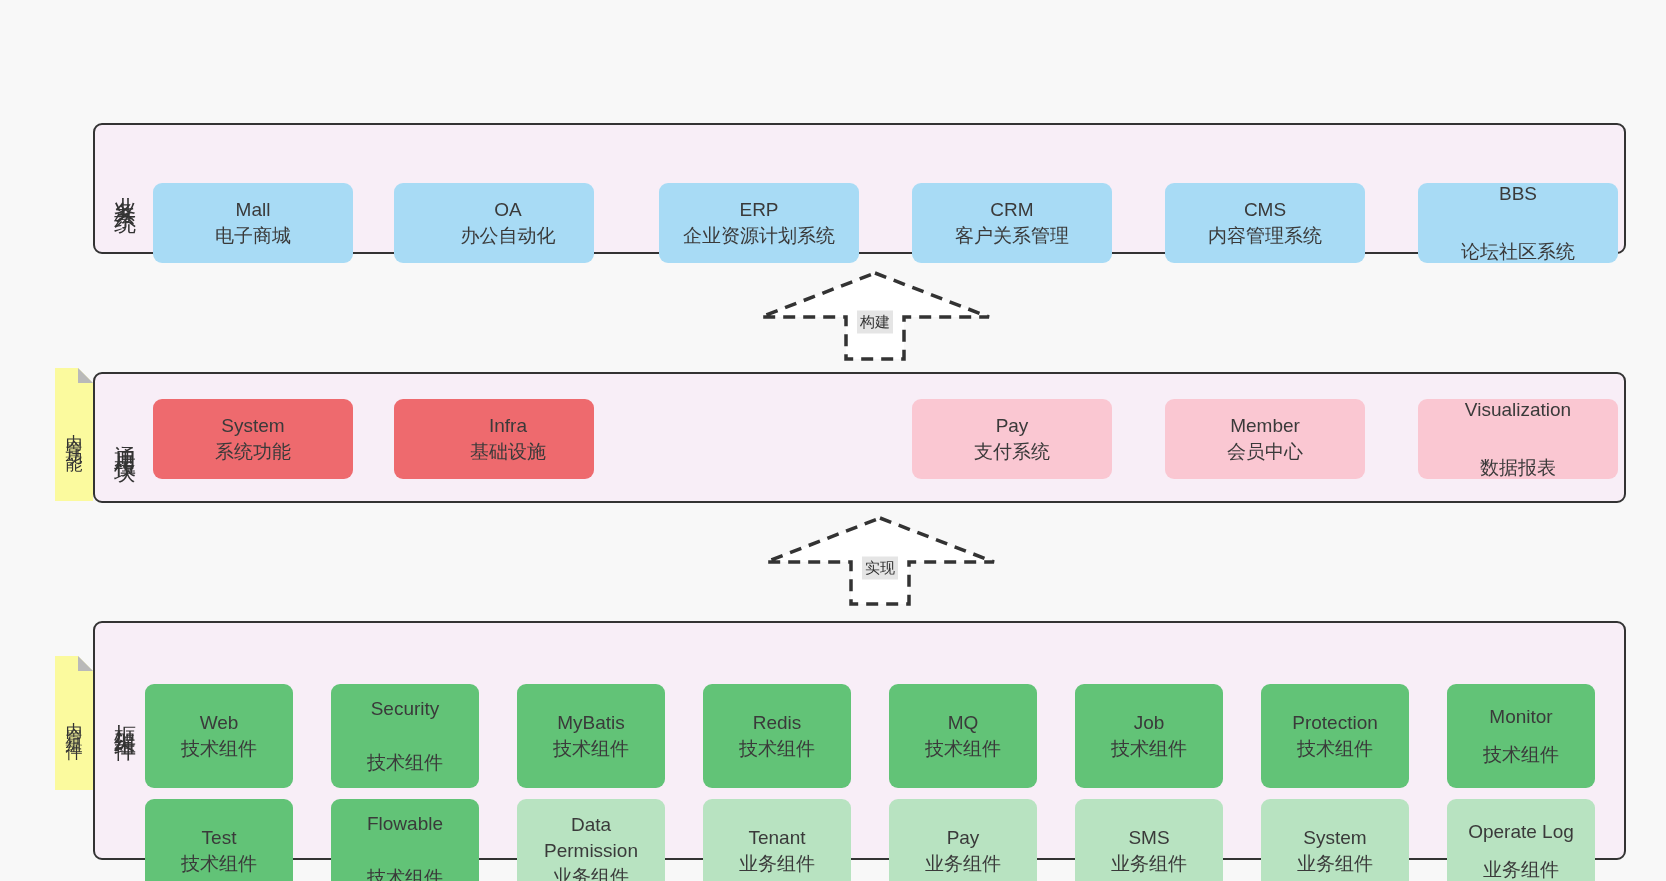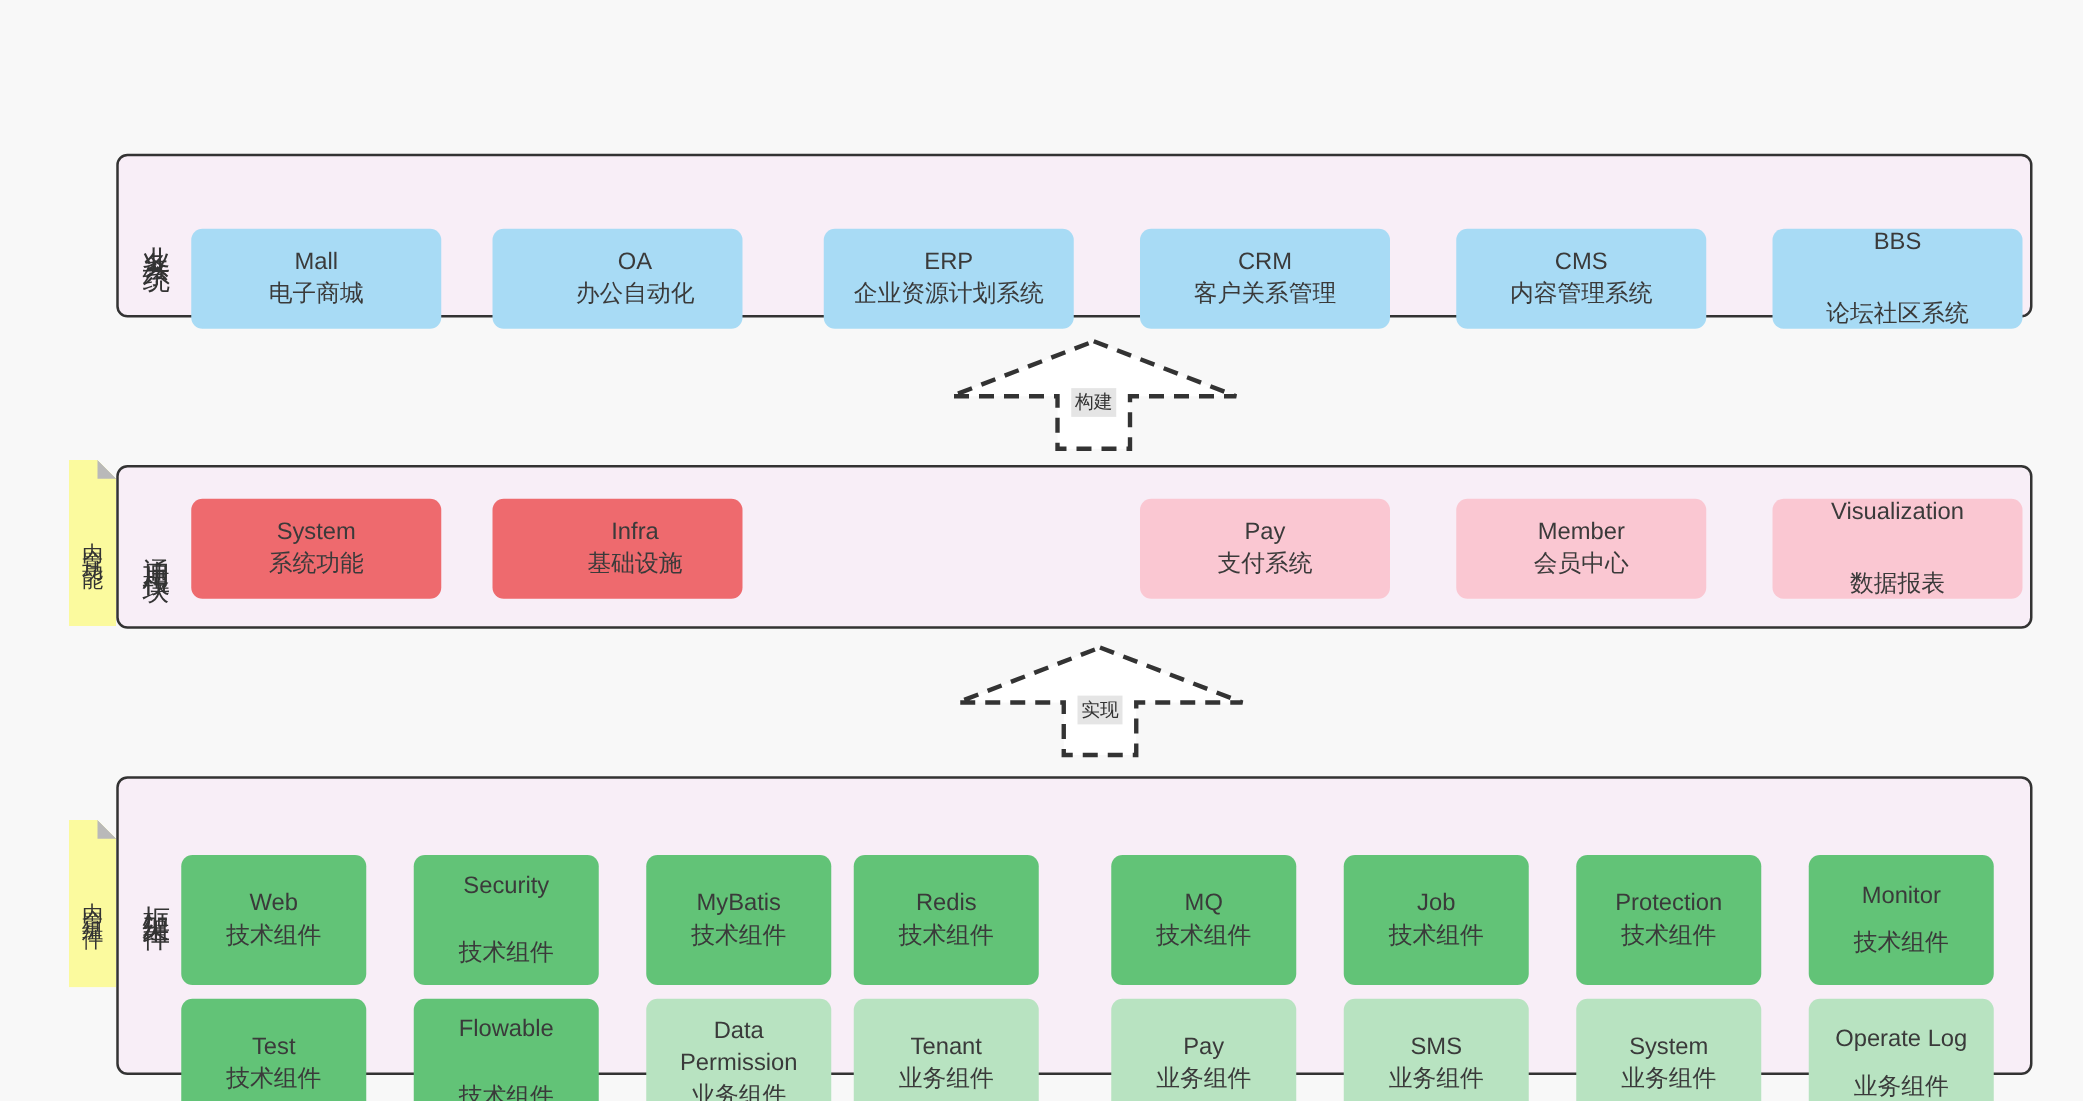--- a/index.html
+++ b/index.html
@@ -41,21 +41,21 @@
   .blue{background:#a8dbf5;}
   .red{background:#ee6a6e;}
   .pink{background:#fac7d2;}
   .green{background:#62c377;}
   .lgreen{background:#b8e3c1;}
 
   
   .c1{left:58px;} .c2{left:299px;padding-left:36px;} .c3{left:564px;}
   .c4{left:817px;} .c5{left:1070px;} .c6{left:1323px;gap:32px;}
   
-  .d1{left:50px;} .d2{left:236px;gap:28px;} .d3{left:422px;} .d4{left:588px;}
+  .d1{left:50px;} .d2{left:236px;gap:28px;} .d3{left:422px;} .d4{left:608px;}
   .d5{left:794px;} .d6{left:980px;} .d7{left:1166px;} .d8{left:1352px;gap:12px;}
 
   
   .note{
     position:absolute;left:55px;width:38px;background:#fbfa9e;z-index:3;
     clip-path:polygon(0 0, calc(100% - 15px) 0, 100% 15px, 100% 100%, 0 100%);
   }
   #note2{top:368px;height:133px;}
   #note3{top:656px;height:134px;}
   .note::before{

